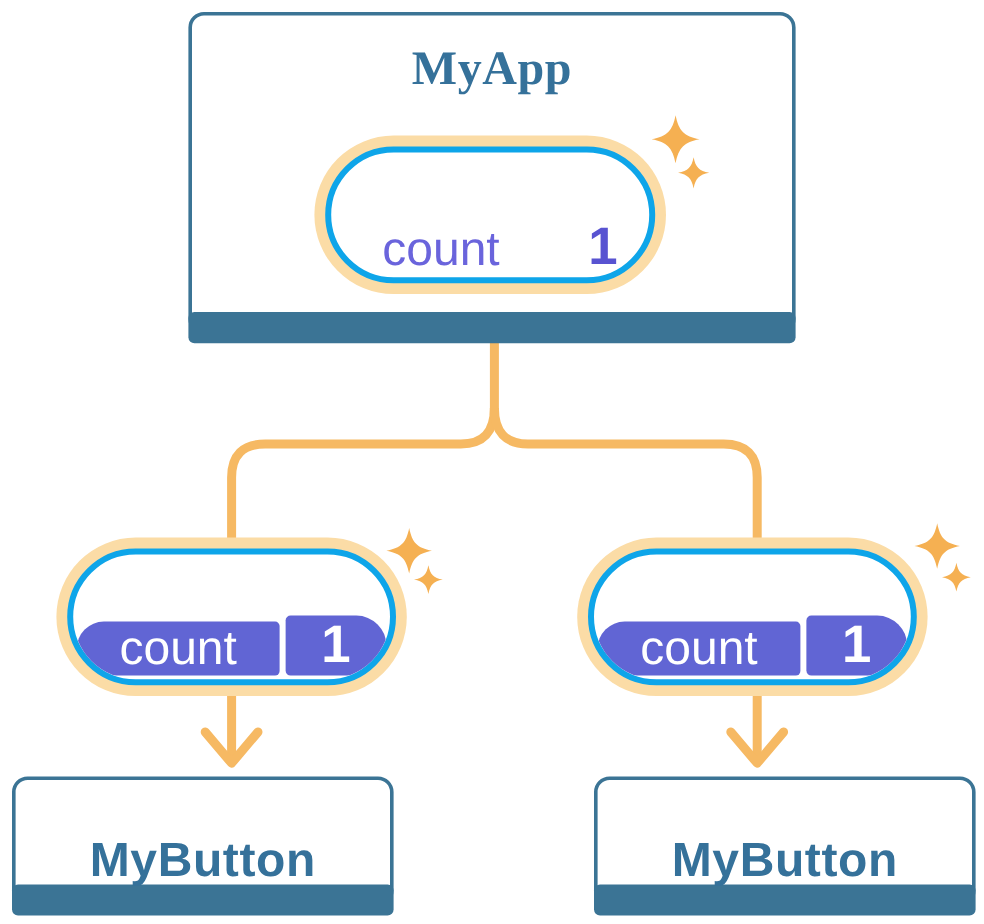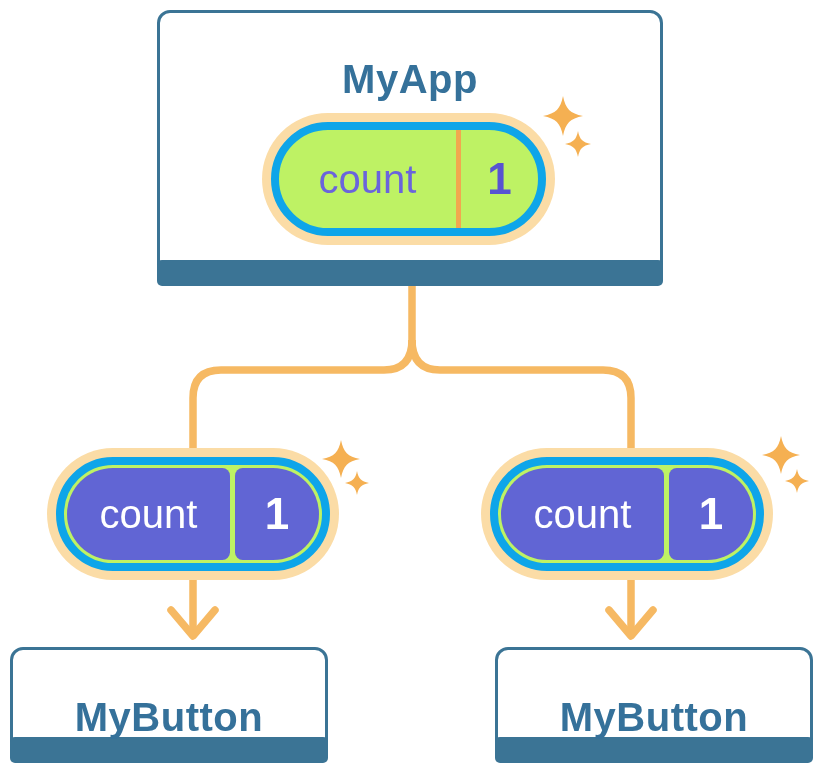--- a/index.html
+++ b/index.html
@@ -20,34 +20,34 @@
     height:26px;background:#3B7495;border-radius:5px;
   }
   .card-root{left:157px;top:10px;width:506px;height:269px;}
   .card-child{top:647px;width:318px;height:108px;display:flex;align-items:center;justify-content:center;}
   .card-child::after{bottom:-11px;}
   .card-child-left{left:10px;}
   .card-child-right{left:495px;}
   .card-title{
     color:#35719A;font-size:40px;font-weight:600;letter-spacing:0.5px;text-align:center;
   }
-  .card-root .card-title{margin-top:44px;}
+  .card-root .card-title{margin-top:20px;font-family:Liberation Serif, serif;}
   .card-child .card-title{padding-top:8px;margin-top:24px;}
 
   
   .pill{
     position:absolute;z-index:3;box-sizing:border-box;
     background:#FBDCA6;border-radius:70px;padding:9px;
   }
   .pill-root{left:262px;top:113px;width:293px;height:132px;}
   .pill-left{left:47px;top:448px;width:292px;height:132px;}
   .pill-right{left:481px;top:448px;width:292px;height:132px;}
   .pill-ring{
-    box-sizing:border-box;width:100%;height:100%;background:#bef264;
-    border:8px solid #0ea5e9;border-radius:58px;display:flex;overflow:hidden;
+    box-sizing:border-box;width:100%;height:100%;background:#ffffff;
+    border:5px solid #0ea5e9;border-radius:58px;display:flex;overflow:hidden;align-items:flex-end;
   }
   .pill-ring.gap{padding:3px;}
   .pill-cell{display:flex;align-items:center;justify-content:center;}
   .cell-label{flex:1;}
   .cell-value{width:77px;}
   .pill-root .pill-divider{width:5px;background:#F2A74F;}
   .state-label{color:#6A64DC;font-size:40px;font-weight:400;}
   .state-value{color:#5853D1;font-size:44px;font-weight:700;}
   .prop-seg{display:flex;align-items:center;justify-content:center;background:#6165D4;}
   .prop-seg-label{flex:1;border-radius:48px 8px 8px 48px;margin-right:5px;}

